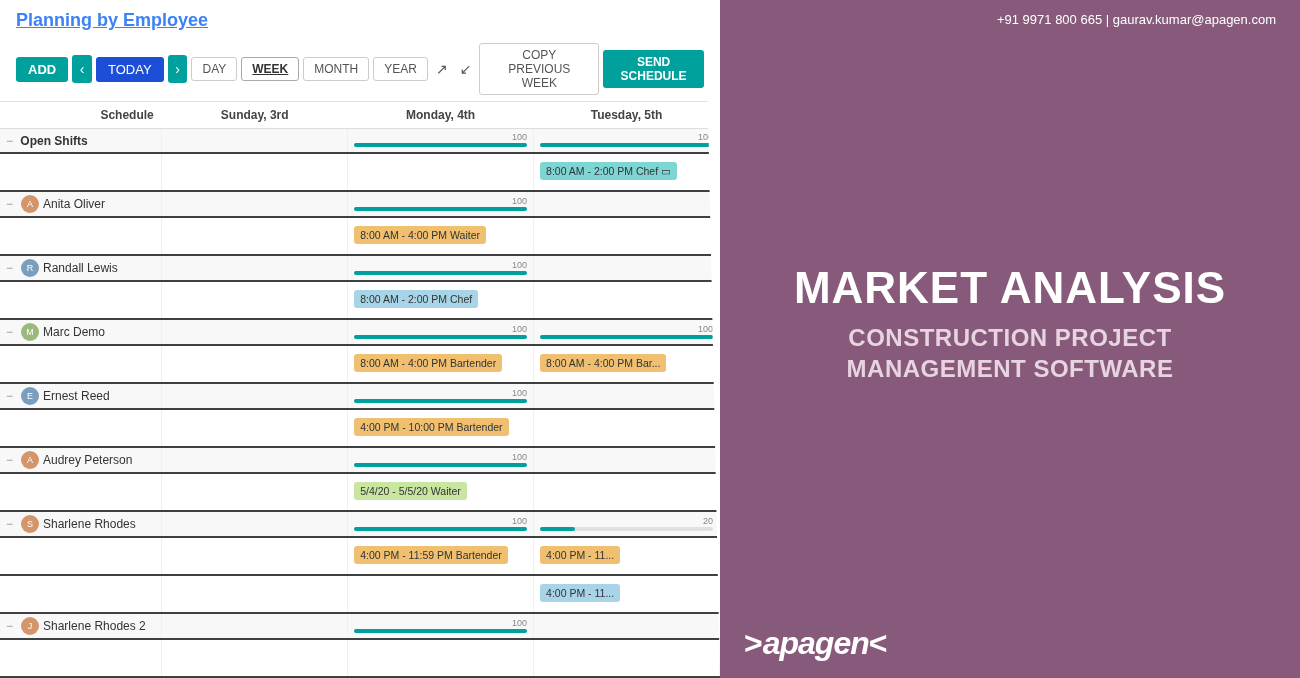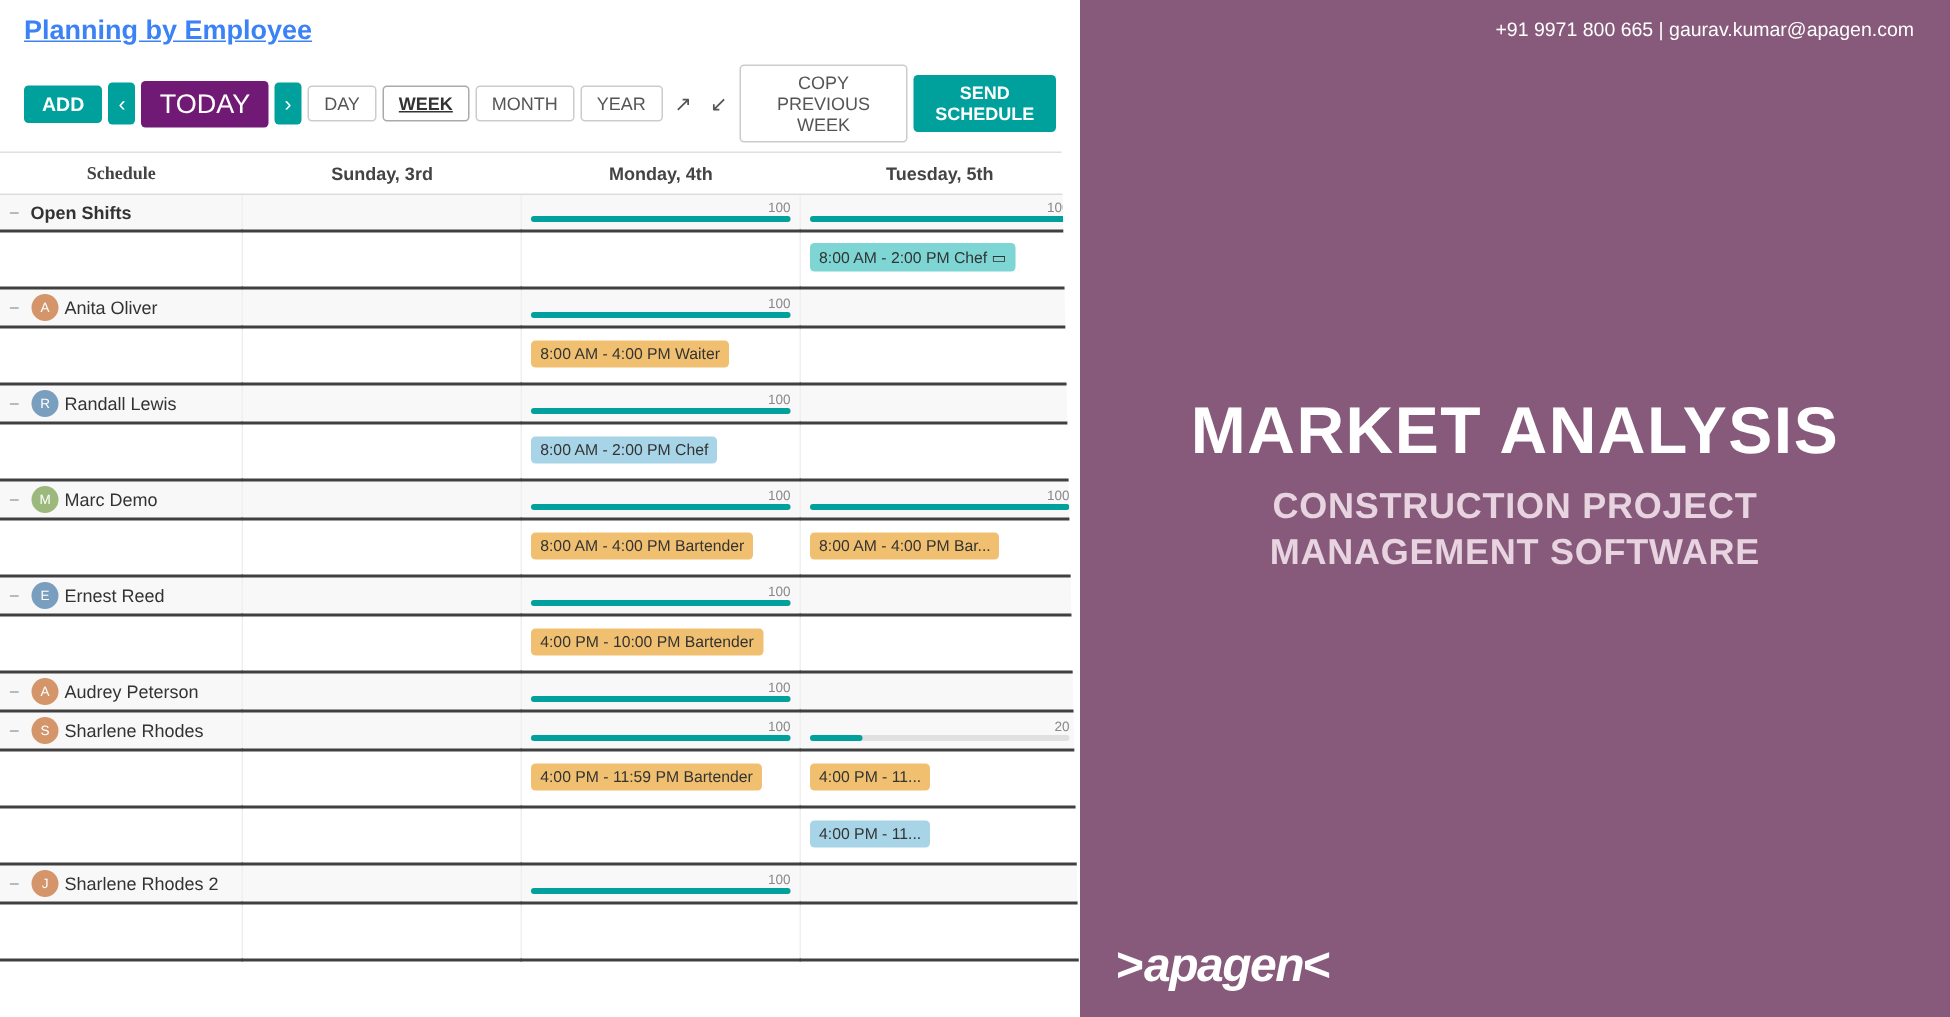--- a/index.html
+++ b/index.html
@@ -92,25 +92,25 @@
       width: 28px;
       height: 28px;
       display: flex;
       align-items: center;
       justify-content: center;
       cursor: pointer;
       border-radius: 3px;
       font-size: 14px;
     }
     .btn-today {
-      background: #701a75;
+      background: #1d4ed8;
       color: #fff;
       border: none;
       padding: 5px 12px;
-      font-size: 18px;
+      font-size: 13px;
       cursor: pointer;
       border-radius: 3px;
     }
     .view-btn {
       background: #fff;
       color: #555;
       border: 1px solid #ccc;
       padding: 4px 10px;
       font-size: 12px;
       cursor: pointer;
@@ -165,24 +165,23 @@
     .schedule-table thead th {
       background: #fff;
       border-bottom: 1px solid #ddd;
       padding: 6px 8px;
       text-align: center;
       color: #444;
       font-weight: 600;
       font-size: 12px;
     }
     .schedule-table thead th.schedule-col {
-      text-align: center;
+      text-align: right;
       width: 145px;
       min-width: 145px;
-      font-family: Liberation Serif, serif;
     }
     .col-day {
       width: 175px;
     }
     .schedule-table tbody tr {
       border-bottom: 2px solid #404040;
     }
     .schedule-table tbody tr.group-row {
       background: #f8f8f8;
     }
@@ -536,20 +535,28 @@
           </td>
           <td></td>
           <td>
             <div class="progress-label">100</div>
             <div class="progress-bar-row">
                 <div class="progress-bar-fill" style="width:100%"></div>
               </div>
           </td>
           <td></td>
         </tr>
+        <tr class="data-row">
+          <td></td>
+          <td></td>
+          <td class="shift-cell">
+            <span class="shift-block shift-green">5/4/20 - 5/5/20 Waiter</span>
+          </td>
+          <td></td>
+        </tr>
 
         <tr class="group-row">
           <td class="name-cell">
             <div class="emp-row">
               <span class="minus-icon">−</span>
               <span class="avatar female">S</span>
               <span>Sharlene Rhodes</span>
             </div>
           </td>
           <td></td>

